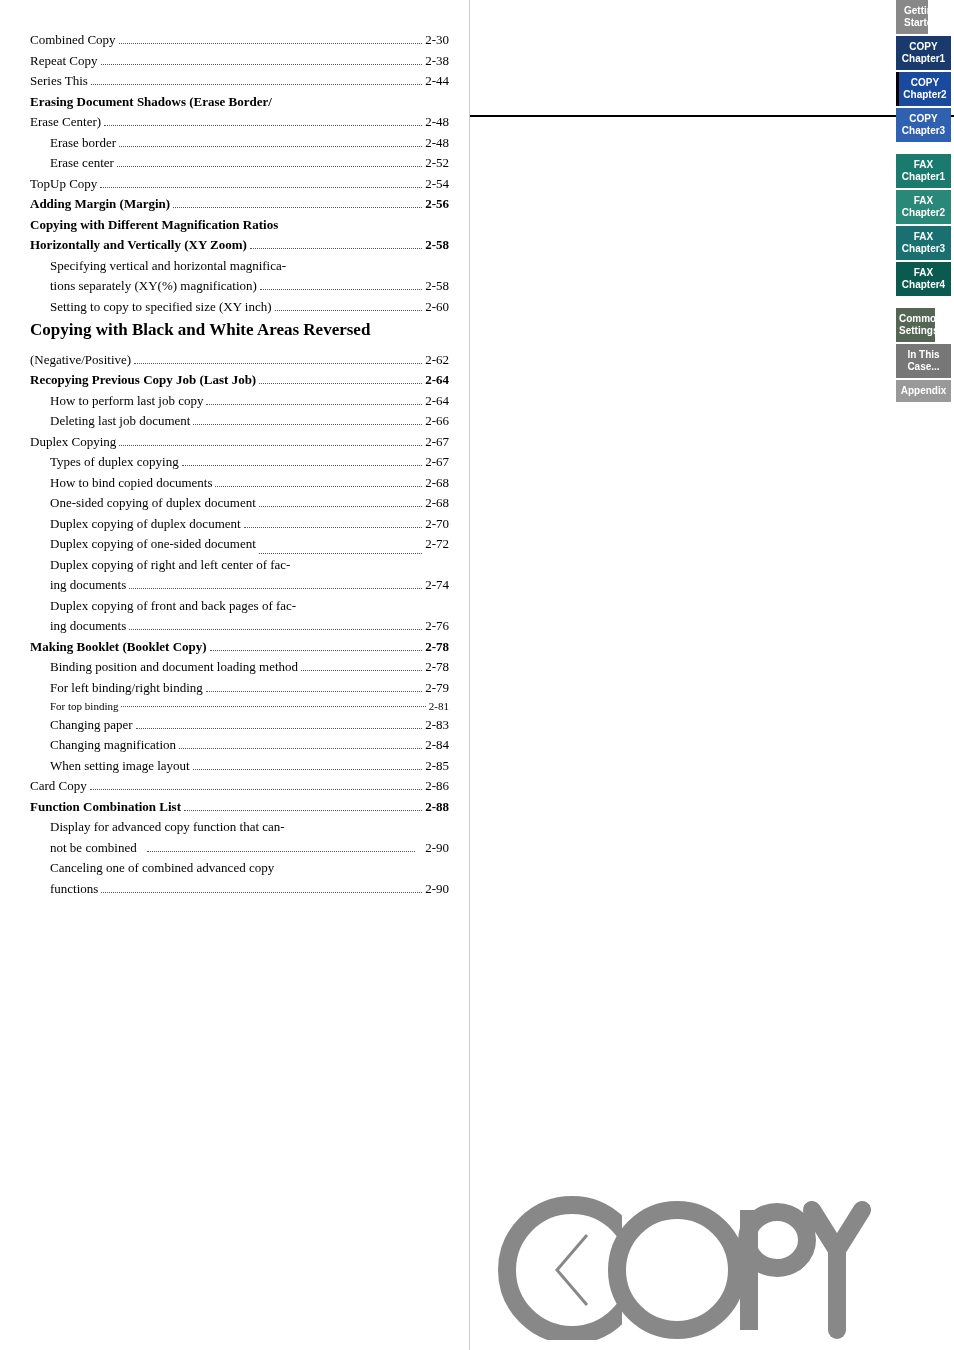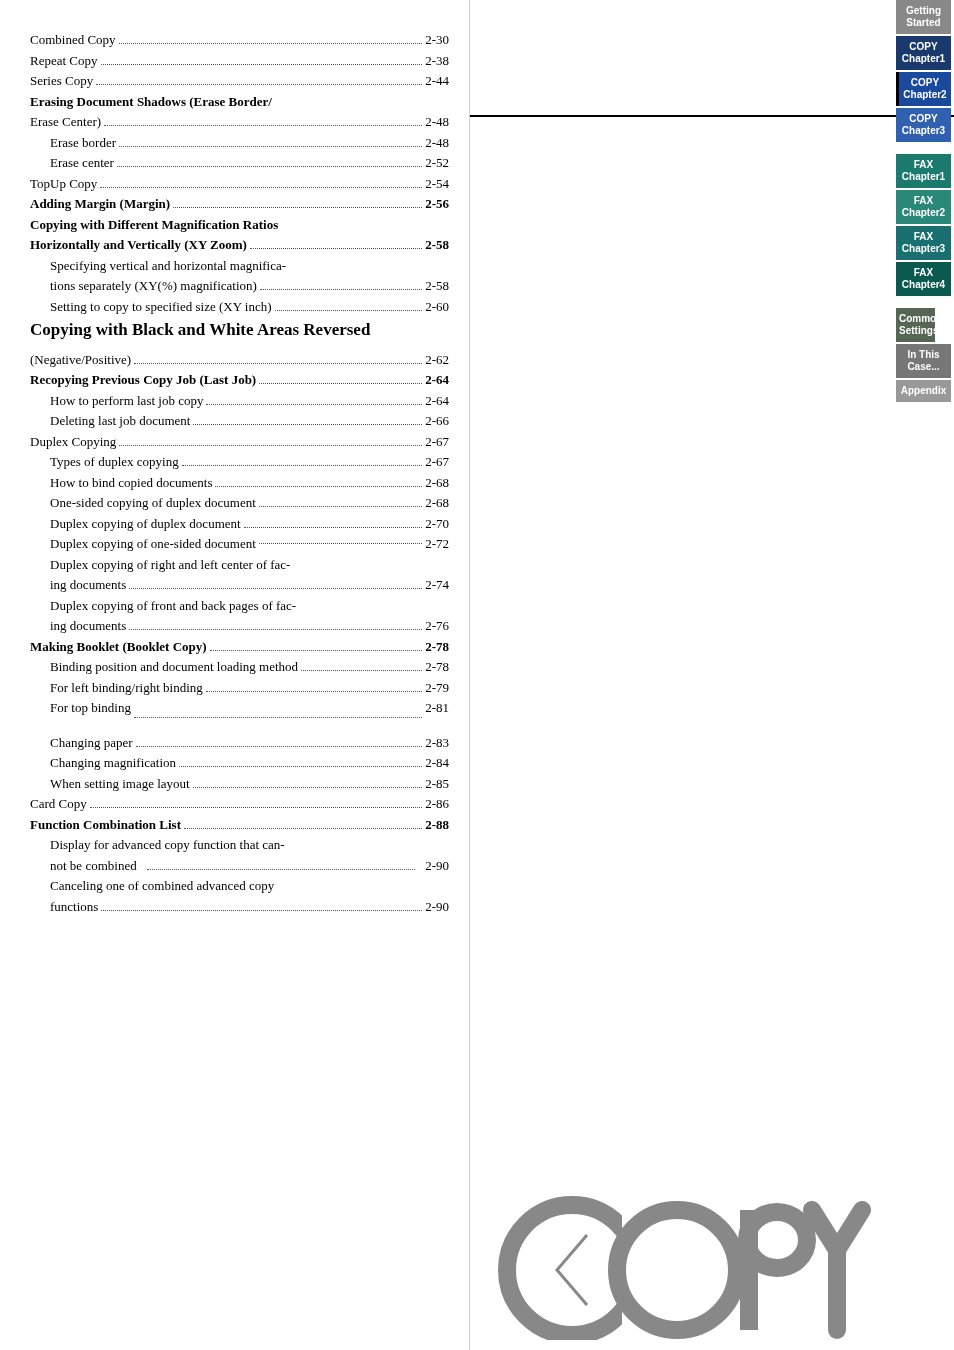--- a/index.html
+++ b/index.html
@@ -95,21 +95,21 @@
       <span style="flex: 0 0 auto;">Combined Copy</span>
       <span style="flex: 1 1 0%; overflow: hidden; position: relative; margin: 0px 3px; border-bottom: 1px dotted rgb(85, 85, 85); min-width: 5px;"></span>
       <span style="white-space: nowrap;">2-30</span>
     </div>
     <div style="display: flex; align-items: baseline; margin-bottom: 1px; font-size: 13px; line-height: 1.5; font-family: serif; padding-left: 0px;">
       <span style="flex: 0 0 auto;">Repeat Copy</span>
       <span style="flex: 1 1 0%; overflow: hidden; position: relative; margin: 0px 3px; border-bottom: 1px dotted rgb(85, 85, 85); min-width: 5px;"></span>
       <span style="white-space: nowrap;">2-38</span>
     </div>
     <div style="display: flex; align-items: baseline; margin-bottom: 1px; font-size: 13px; line-height: 1.5; font-family: serif; padding-left: 0px;">
-      <span style="flex: 0 0 auto;">Series Copy</span>
+      <span style="flex: 0 0 auto;">Series This</span>
       <span style="flex: 1 1 0%; overflow: hidden; position: relative; margin: 0px 3px; border-bottom: 1px dotted rgb(85, 85, 85); min-width: 5px;"></span>
       <span style="white-space: nowrap;">2-44</span>
     </div>
     <div style="display: flex; align-items: baseline; margin-bottom: 1px; font-size: 13px; line-height: 1.5; font-family: serif; padding-left: 0px; font-weight: bold;">
       <span style="flex: 0 0 auto;">Erasing Document Shadows (Erase Border/</span>
     </div>
     <div style="display: flex; align-items: baseline; margin-bottom: 1px; font-size: 13px; line-height: 1.5; font-family: serif; padding-left: 0px;">
       <span style="flex: 0 0 auto;">Erase Center)</span>
       <span style="flex: 1 1 0%; overflow: hidden; position: relative; margin: 0px 3px; border-bottom: 1px dotted rgb(85, 85, 85); min-width: 5px;"></span>
       <span style="white-space: nowrap;">2-48</span>
@@ -196,21 +196,21 @@
     <div style="display: flex; align-items: baseline; margin-bottom: 1px; font-size: 13px; line-height: 1.5; font-family: serif; padding-left: 20px;">
       <span style="flex: 0 0 auto;">One-sided copying of duplex document</span>
       <span style="flex: 1 1 0%; overflow: hidden; position: relative; margin: 0px 3px; border-bottom: 1px dotted rgb(85, 85, 85); min-width: 5px;"></span>
       <span style="white-space: nowrap;">2-68</span>
     </div>
     <div style="display: flex; align-items: baseline; margin-bottom: 1px; font-size: 13px; line-height: 1.5; font-family: serif; padding-left: 20px;">
       <span style="flex: 0 0 auto;">Duplex copying of duplex document</span>
       <span style="flex: 1 1 0%; overflow: hidden; position: relative; margin: 0px 3px; border-bottom: 1px dotted rgb(85, 85, 85); min-width: 5px;"></span>
       <span style="white-space: nowrap;">2-70</span>
     </div>
-    <div style="display: flex; align-items: center; margin-bottom: 1px; font-size: 13px; line-height: 1.5; font-family: serif; padding-left: 20px;">
+    <div style="display: flex; align-items: flex-end; margin-bottom: 1px; font-size: 13px; line-height: 1.5; font-family: serif; padding-left: 20px;">
       <span style="flex: 0 0 auto;">Duplex copying of one-sided document</span>
       <span style="flex: 1 1 0%; overflow: hidden; position: relative; margin: 0px 3px; border-bottom: 1px dotted rgb(85, 85, 85); min-width: 5px;"></span>
       <span style="white-space: nowrap;">2-72</span>
     </div>
     <div style="display: flex; align-items: baseline; margin-bottom: 1px; font-size: 13px; line-height: 1.5; font-family: serif; padding-left: 20px;">
       <span style="flex: 1 1 0%;">Duplex copying of right and left center of fac-</span>
     </div>
     <div style="display: flex; align-items: baseline; margin-bottom: 1px; font-size: 13px; line-height: 1.5; font-family: serif; padding-left: 20px;">
       <span style="flex: 0 0 auto;">ing documents</span>
       <span style="flex: 1 1 0%; overflow: hidden; position: relative; margin: 0px 3px; border-bottom: 1px dotted rgb(85, 85, 85); min-width: 5px;"></span>
@@ -232,21 +232,21 @@
     <div style="display: flex; align-items: baseline; margin-bottom: 1px; font-size: 13px; line-height: 1.5; font-family: serif; padding-left: 20px;">
       <span style="flex: 0 0 auto;">Binding position and document loading method</span>
       <span style="flex: 1 1 0%; overflow: hidden; position: relative; margin: 0px 3px; border-bottom: 1px dotted rgb(85, 85, 85); min-width: 5px;"></span>
       <span style="white-space: nowrap;">2-78</span>
     </div>
     <div style="display: flex; align-items: baseline; margin-bottom: 1px; font-size: 13px; line-height: 1.5; font-family: serif; padding-left: 20px;">
       <span style="flex: 0 0 auto;">For left binding/right binding</span>
       <span style="flex: 1 1 0%; overflow: hidden; position: relative; margin: 0px 3px; border-bottom: 1px dotted rgb(85, 85, 85); min-width: 5px;"></span>
       <span style="white-space: nowrap;">2-79</span>
     </div>
-    <div style="display: flex; align-items: flex-end; margin-bottom: 15px; font-size: 13px; line-height: 1.5; font-family: serif; padding-left: 20px;">
+    <div style="display: flex; align-items: center; margin-bottom: 0; font-size: 11px; line-height: 1.5; font-family: serif; padding-left: 20px;">
       <span style="flex: 0 0 auto;">For top binding</span>
       <span style="flex: 1 1 0%; overflow: hidden; position: relative; margin: 0px 3px; border-bottom: 1px dotted rgb(85, 85, 85); min-width: 5px;"></span>
       <span style="white-space: nowrap;">2-81</span>
     </div>
     <div style="display: flex; align-items: baseline; margin-bottom: 1px; font-size: 13px; line-height: 1.5; font-family: serif; padding-left: 20px;">
       <span style="flex: 0 0 auto;">Changing paper</span>
       <span style="flex: 1 1 0%; overflow: hidden; position: relative; margin: 0px 3px; border-bottom: 1px dotted rgb(85, 85, 85); min-width: 5px;"></span>
       <span style="white-space: nowrap;">2-83</span>
     </div>
     <div style="display: flex; align-items: baseline; margin-bottom: 1px; font-size: 13px; line-height: 1.5; font-family: serif; padding-left: 20px;">
@@ -291,21 +291,21 @@
 
   <div class="chapter-header">
     <div class="chapter-label"></div>
     <div class="chapter-title">
       <span></span><br>
       <span></span>
     </div>
   </div>
 
   <div class="side-nav">
-  <div style="width: 55px; text-align: center; font-size: 10px; font-weight: bold; font-family: sans-serif; color: rgb(255, 255, 255); padding: 5px 8px; line-height: 1.2; cursor: pointer; margin-bottom: 2px; background-color: rgb(136, 136, 136);">
+  <div style="width: 32px; text-align: center; font-size: 10px; font-weight: bold; font-family: sans-serif; color: rgb(255, 255, 255); padding: 5px 8px; line-height: 1.2; cursor: pointer; margin-bottom: 2px; background-color: rgb(136, 136, 136);">
         <div>Getting</div>
         <div>Started</div>
       </div>
       <div style="width: 55px; text-align: center; font-size: 10px; font-weight: bold; font-family: sans-serif; color: rgb(255, 255, 255); padding: 5px 3px; line-height: 1.2; cursor: pointer; margin-bottom: 2px; background-color: rgb(26, 58, 110);">
         <div>COPY</div>
         <div>Chapter1</div>
       </div>
       <div style="width: 55px; text-align: center; font-size: 10px; font-weight: bold; font-family: sans-serif; color: rgb(255, 255, 255); padding: 5px 3px; line-height: 1.2; cursor: pointer; margin-bottom: 2px; background-color: rgb(26, 74, 158); border-left: 3px solid rgb(0, 0, 0);">
         <div>COPY</div>
         <div>Chapter2</div>

